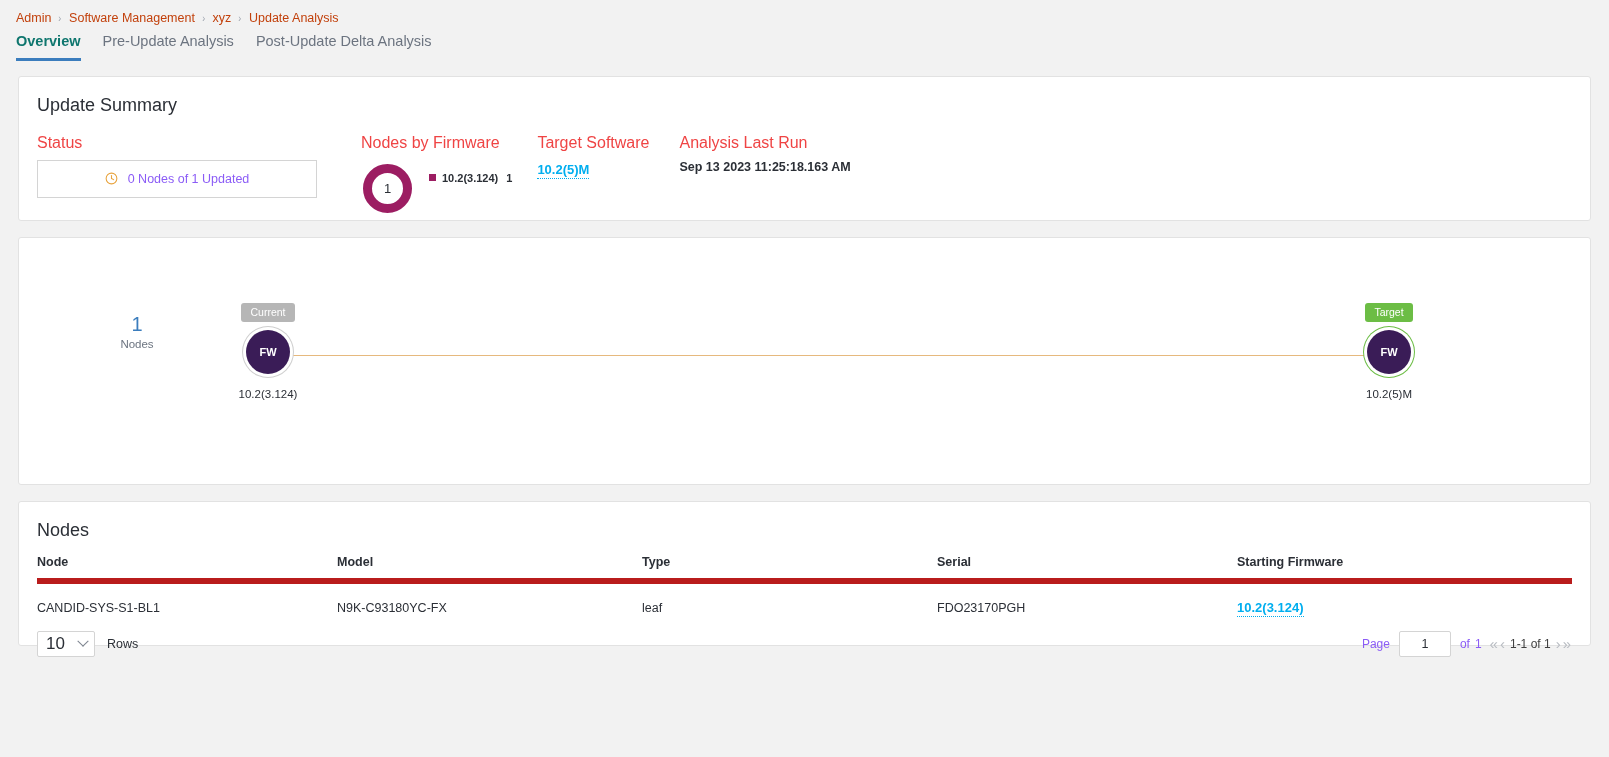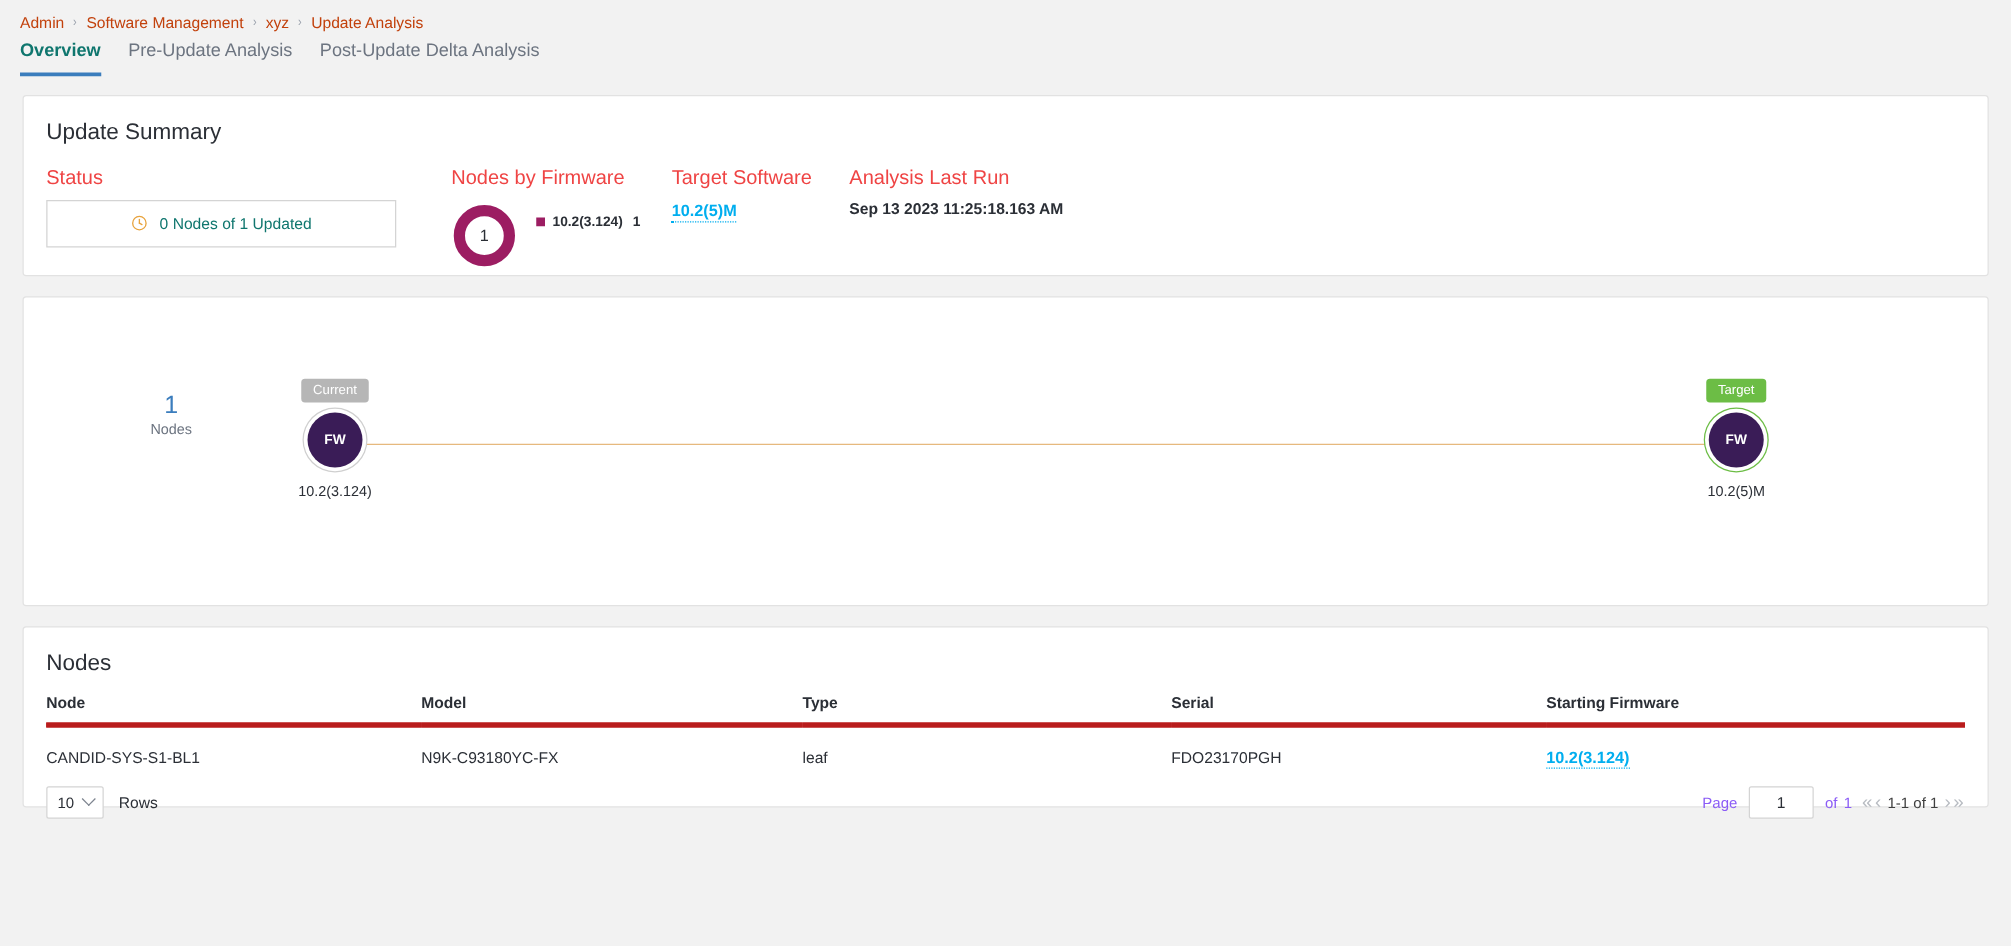--- a/index.html
+++ b/index.html
@@ -62,21 +62,21 @@
     font-size: 16px; color: #ef4444; margin-bottom: 8px;
     white-space: nowrap;
   }
   .status-block { width: 280px; }
   .status-box {
     height: 38px; border: 1px solid #d4d4d4; background: #fff;
     display: flex; align-items: center; justify-content: center;
     gap: 10px;
   }
   .clock-icon { width: 13px; height: 13px; display: block; }
-  .status-text { font-size: 12.5px; color: #0f766e; }
+  .status-text { font-size: 12.5px; color: #8b5cf6; }
 
   .fw-block { margin-left: 44px; display: flex; flex-direction: column; }
   .donut-row { display: flex; align-items: flex-start; }
   .donut { position: relative; width: 53px; height: 53px; margin-top: 2px; }
   .donut svg { display: block; }
   .donut-center {
     position: absolute; inset: 0;
     display: flex; align-items: center; justify-content: center;
     font-size: 13px; color: #2b2f36;
   }
@@ -123,28 +123,28 @@
   }
   .tl-circle.ring-grey  { box-shadow: 0 0 0 3px #fff, 0 0 0 4px #cfcfcf; }
   .tl-circle.ring-green { box-shadow: 0 0 0 3px #fff, 0 0 0 4px #6cbd45; }
   .tl-fw-label { font-size: 11.5px; color: #2b2f36; margin-top: 14px; }
 
   
   #nodes-card { height: 145px; }
   table { width: calc(100% - 36px); margin: 14px 18px 0 18px; border-collapse: collapse; }
   th {
     text-align: left; font-size: 12.5px; font-weight: bold; color: #2b2f36;
-    padding: 0 0 9px 0; border-bottom: 4px solid #b91c1c;
+    padding: 0 0 9px 0; border-bottom: 6px solid #b91c1c;
   }
   td { font-size: 12.5px; color: #2b2f36; padding: 16px 0 0 0; }
 
   .pager { display: flex; align-items: center; padding: 14px 18px 0 18px; }
   .select-wrap { position: relative; }
   .rows-select {
-    width: 46px; height: 26px; font-size: 12px; color: #2b2f36;
+    width: 58px; height: 26px; font-size: 17px; color: #2b2f36;
     border: 1px solid #d4d4d4; border-radius: 2px; background: #fff;
     padding-left: 8px; appearance: none; font-family: "Liberation Sans", sans-serif;
     cursor: pointer;
   }
   .sel-chev {
     position: absolute; right: 8px; top: 9px; pointer-events: none;
     width: 8px; height: 8px; border-right: 1px solid #7d848f;
     border-bottom: 1px solid #7d848f; transform: rotate(45deg) translate(-2px,-2px);
   }
   .rows-label { font-size: 12.5px; color: #2b2f36; margin-left: 12px; }

